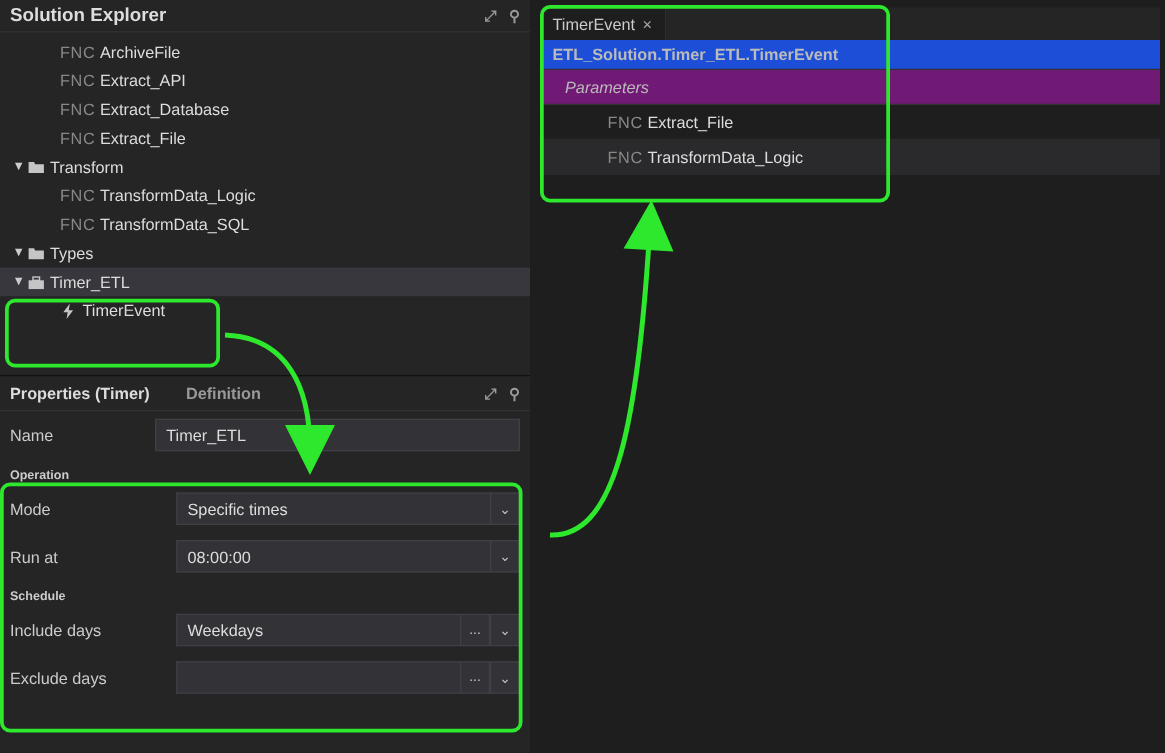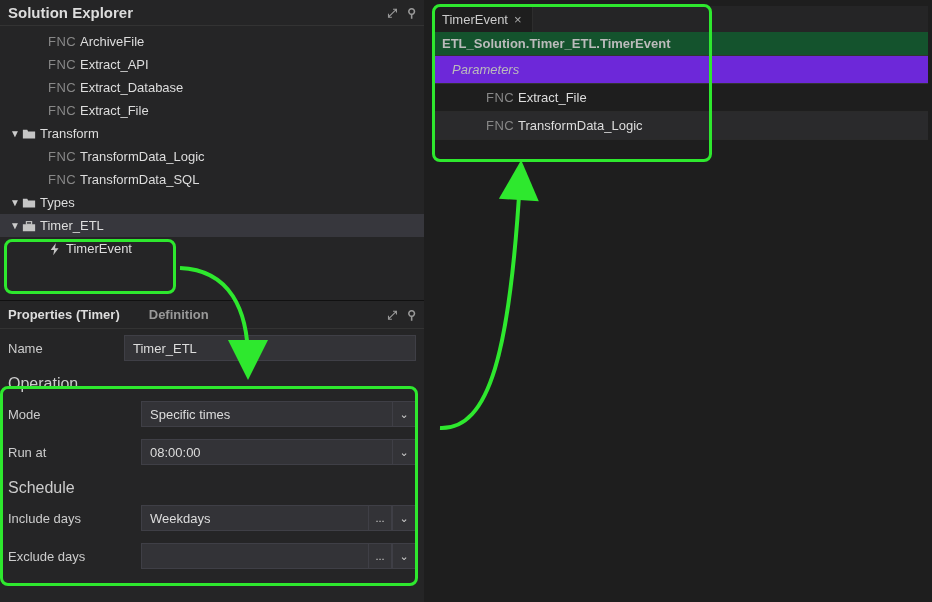--- a/index.html
+++ b/index.html
@@ -107,24 +107,24 @@
   }
   .btn-sq {
     width:24px; height:26px;
     background:#333337;
     border:1px solid #3f3f46;
     display:flex; align-items:center; justify-content:center;
     color:#ccc; font-size:11px;
     cursor:pointer;
   }
   .section-label {
-    font-weight:normal;
+    font-weight:bold;
     padding: 8px 8px 2px 8px;
     color:#ccc;
-    font-size:16px;
+    font-size:10px;
   }
 
   
   .hilite {
     position:absolute;
     border: 3px solid #2ee82e;
     border-radius: 8px;
     pointer-events:none;
   }
 
@@ -148,30 +148,30 @@
     color:#ccc;
     font-size:13px;
   }
   .editor-tab .close { color:#aaa; font-size:13px; cursor:pointer;}
   .breadcrumb {
     padding: 4px 10px;
     color:#bbb;
     font-weight:600;
     font-size:13px;
     border-bottom: 1px solid #333;
-    background:#14532d;
+    background:#1d4ed8;
   }
   .param-header {
     padding: 6px 20px;
     font-style: italic;
     color:#bbb;
     background:#2d2d30;
     border-bottom:1px solid #333;
   }
-  .param-header.light { background:#6d28d9; }
+  .param-header.light { background:#701a75; }
   .param-row {
     display:flex; align-items:center;
     height: 28px;
     padding-left: 54px;
     border-bottom: 1px solid #2a2a2a;
   }
   .param-row.alt { background:#2a2a2c; }
 
   
   svg.arrows {

